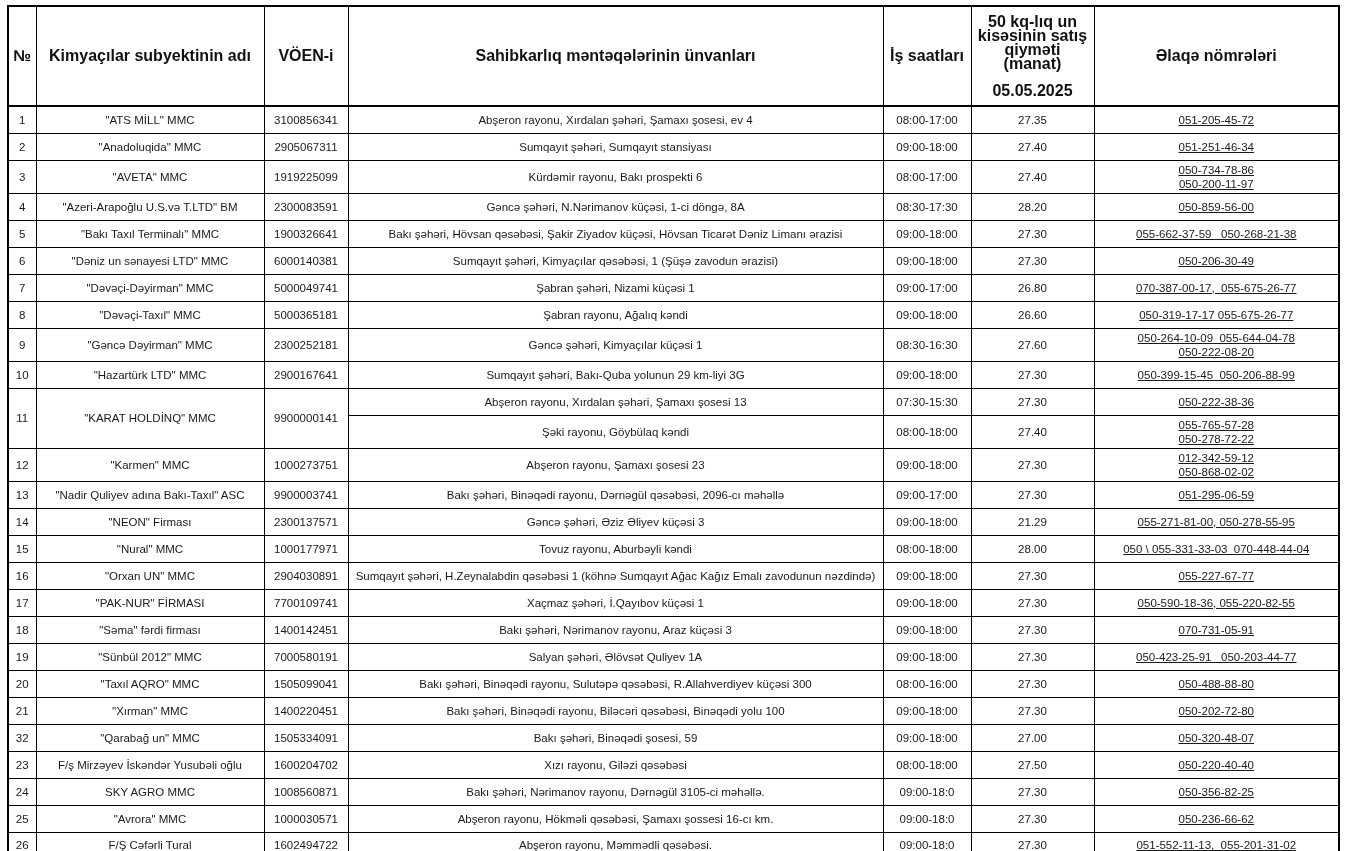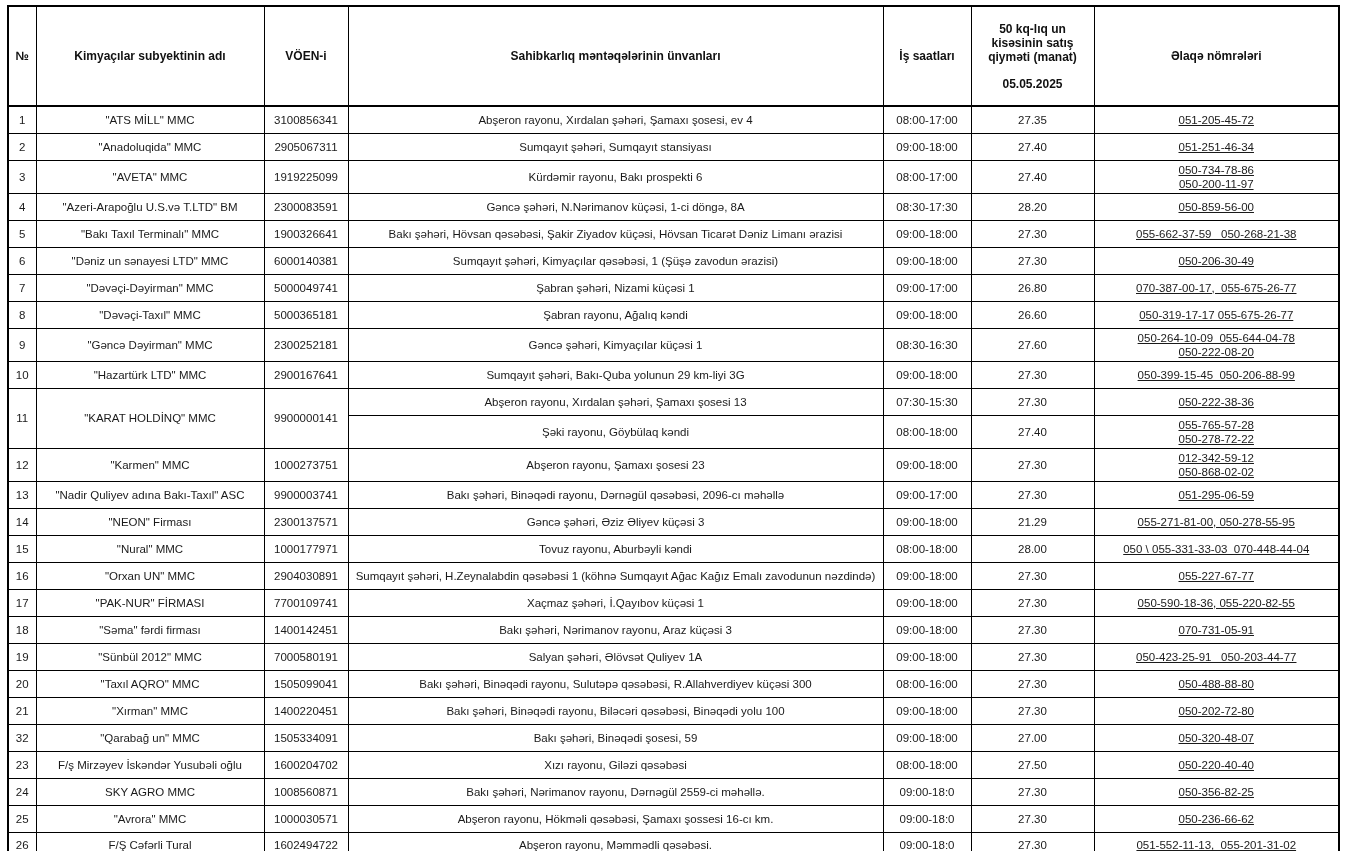--- a/index.html
+++ b/index.html
@@ -32,21 +32,21 @@
     color: #1a1a1a;
     vertical-align: middle;
     text-align: center;
     padding: 2px 4px;
     line-height: 14px;
     font-size: 11.5px;
     overflow: hidden;
     word-wrap: break-word;
   }
   table.price-table thead th {
-    font-size: 12px;
+    font-size: 16px;
     font-weight: bold;
     border-bottom: 2px solid #000;
     height: 94px;
     color: #111;
     margin-top: 32px;
   }
   table.price-table thead th .price-head-gap {
     margin-top: 13px;
   }
   tr.entry-row { height: 27px; }
@@ -353,21 +353,21 @@
           <td class="c-hours">08:00-18:00</td>
           <td class="c-price">27.50</td>
           <td class="c-contacts">
             <div>050-220-40-40</div>
           </td>
         </tr>
         <tr class="entry-row">
           <td class="c-num">24</td>
           <td class="c-name">SKY AGRO MMC</td>
           <td class="c-voen">1008560871</td>
-          <td class="c-addr">Bakı şəhəri, Nərimanov rayonu, Dərnəgül 2559-ci məhəllə.</td>
+          <td class="c-addr">Bakı şəhəri, Nərimanov rayonu, Dərnəgül 3105-ci məhəllə.</td>
           <td class="c-hours">09:00-18:0</td>
           <td class="c-price">27.30</td>
           <td class="c-contacts">
             <div>050-356-82-25</div>
           </td>
         </tr>
         <tr class="entry-row">
           <td class="c-num">25</td>
           <td class="c-name">"Avrora" MMC</td>
           <td class="c-voen">1000030571</td>

